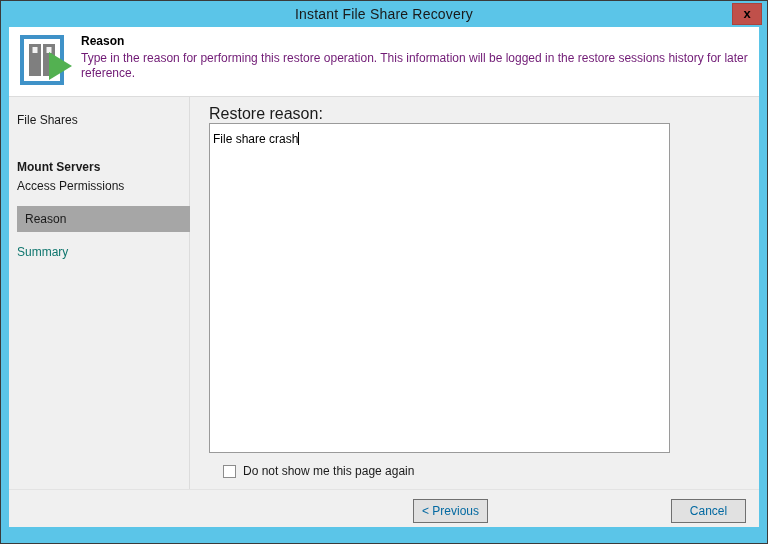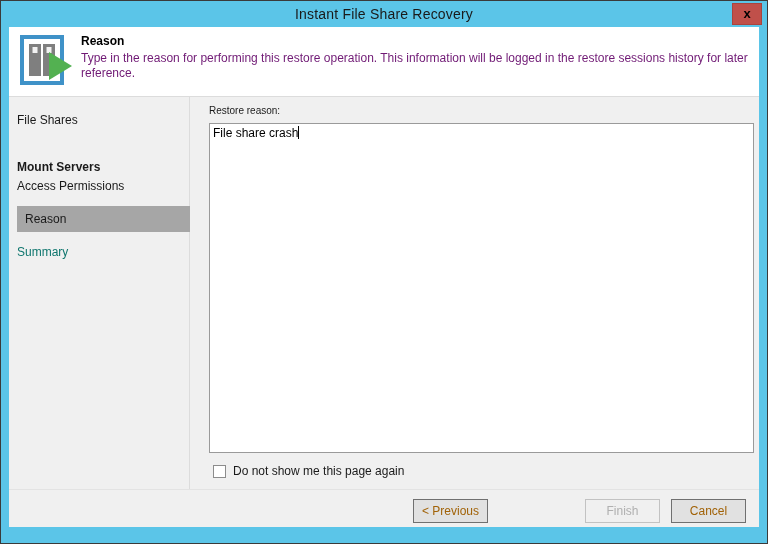--- a/index.html
+++ b/index.html
@@ -150,51 +150,51 @@
     left: 182px;
     top: 0;
     width: 568px;
     height: 392px;
     background: #f0f0f0;
   }
   .field-label {
     position: absolute;
     left: 18px;
     top: 8px;
-    font-size: 10px;
+    font-size: 16px;
     color: #1a1a1a;
   }
   .reason-box {
     position: absolute;
     left: 18px;
     top: 26px;
-    width: 545px;
+    width: 461px;
     height: 330px;
     background: #ffffff;
     border: 1px solid #9a9a9a;
     box-sizing: border-box;
-    padding: 2px 3px;
+    padding: 8px 3px;
     font-family: "Liberation Sans", sans-serif;
     font-size: 12px;
     color: #000000;
     overflow: hidden;
     white-space: pre-wrap;
   }
   .caret {
     display: inline-block;
     width: 1px;
     height: 13px;
     background: #000000;
     vertical-align: -2px;
     margin-left: 0px;
   }
 
   .checkbox-row {
     position: absolute;
-    left: 22px;
+    left: 32px;
     top: 365px;
     height: 18px;
     display: flex;
     align-items: center;
     cursor: default;
   }
   .checkbox-box {
     width: 13px;
     height: 13px;
     background: #ffffff;
@@ -222,21 +222,21 @@
   .btn {
     position: absolute;
     top: 9px;
     width: 75px;
     height: 24px;
     background: #e1e1e1;
     border: 1px solid #707070;
     box-sizing: border-box;
     font-family: "Liberation Sans", sans-serif;
     font-size: 12px;
-    color: #a16207;
+    color: #0369a1;
     text-align: center;
     line-height: 22px;
     cursor: pointer;
   }
   .btn.default {
     background: #cfe4f5;
     border: 1px solid #2a79c0;
   }
   .btn.disabled {
     background: #f0f0f0;
@@ -292,18 +292,17 @@
 
         <div class="checkbox-row">
           <span class="checkbox-box"></span>
           <span class="checkbox-label">Do not show me this page again</span>
         </div>
       </div>
     </div>
 
     <div class="footer">
       <div class="btn btn-previous">&lt; Previous</div>
-      <div class="btn disabled btn-finish">Finish</div>
       <div class="btn btn-cancel">Cancel</div>
     </div>
 
   </div>
 </div>
 
 </body></html>

